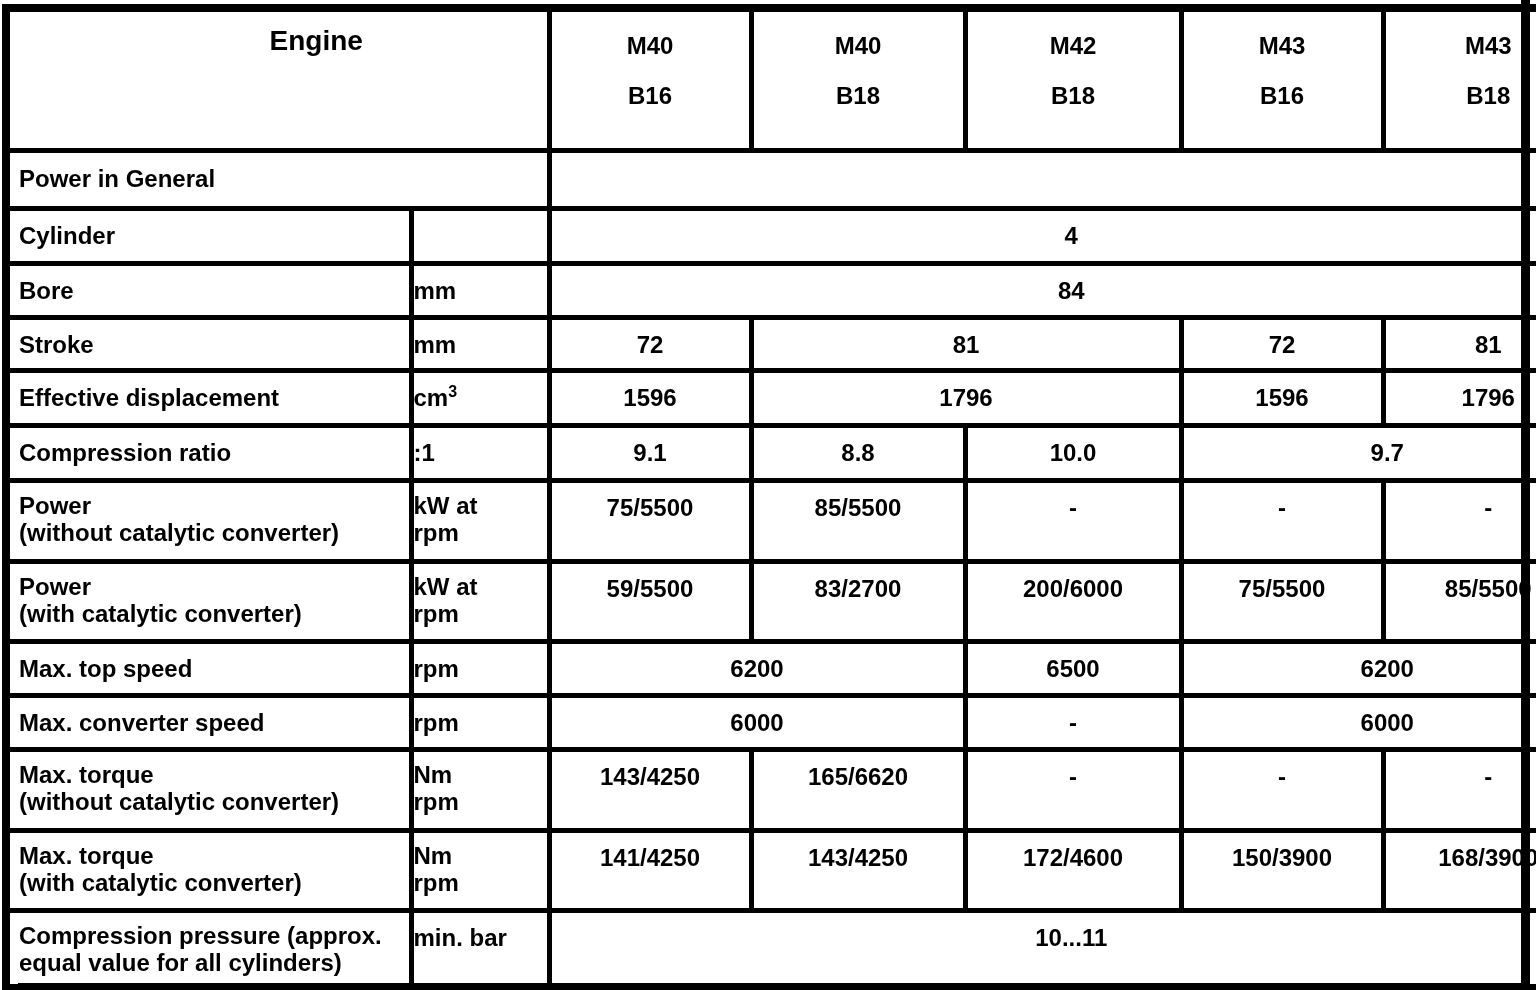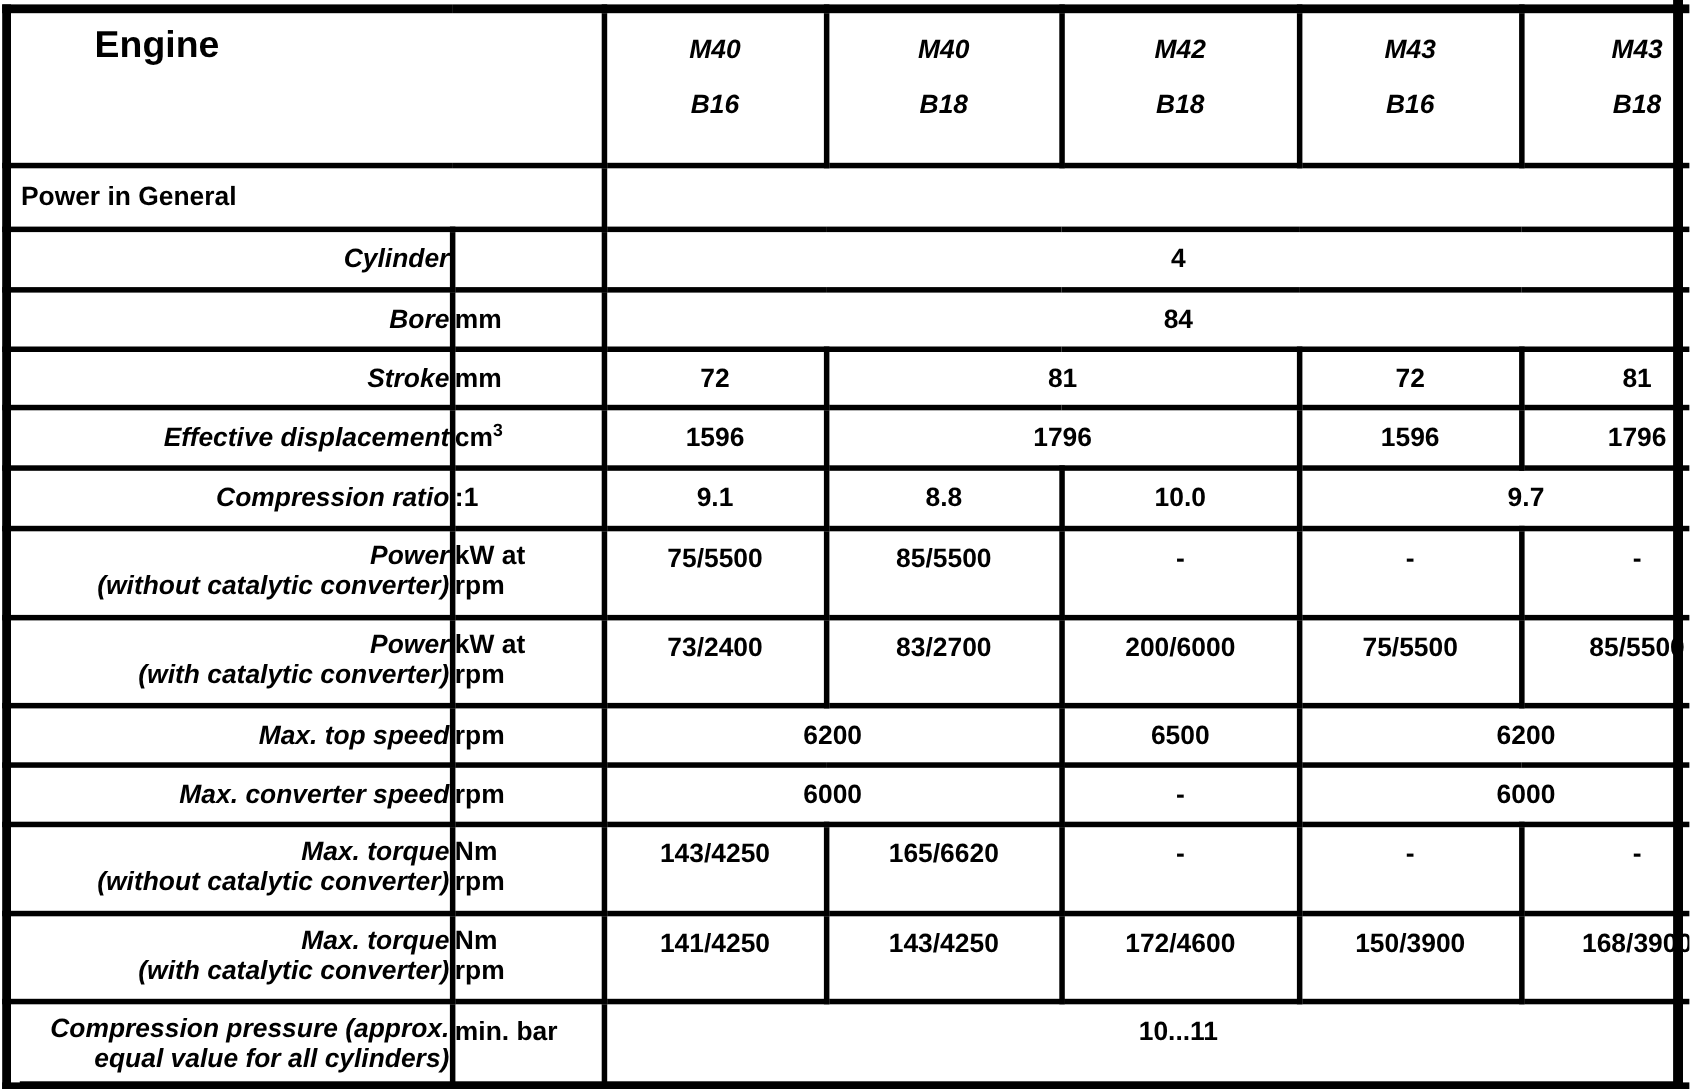--- a/index.html
+++ b/index.html
@@ -30,33 +30,33 @@
     border: 5px solid #000;
     vertical-align: top;
     font-size: 24px;
     font-weight: bold;
     line-height: 28px;
     overflow: hidden;
   }
 
   
   th.title-cell {
-    text-align: left;
+    text-align: center;
     padding: 10px 0 0 76px;
-    font-size: 34px;
+    font-size: 28px;
     line-height: 38px;
   }
-  th.col-head { text-align: center; padding-top: 20px; font-style: italic; }
+  th.col-head { text-align: center; padding-top: 20px; }
   th.col-head .variant { margin-top: 22px; }
 
   
   td.section-cell { text-align: left; padding: 12px 0 0 9px; }
 
   
-  td.label-cell  { text-align: right; padding: 11px 0 0 9px; white-space: nowrap; font-style: italic; }
+  td.label-cell  { text-align: left; padding: 11px 0 0 9px; white-space: nowrap; }
   td.label-cell.two-line { padding-top: 9px; line-height: 27px; }
   td.unit-cell   { padding-top: 11px; }
   td.unit-cell.two-line { padding-top: 9px; line-height: 27px; }
   td.value-cell  { text-align: center; padding-top: 11px; white-space: nowrap; }
 
   td.unit-cell sup {
     font-size: 16px;
     line-height: 0;
     vertical-align: 9px;
   }
@@ -182,21 +182,21 @@
 
     <tr style="height:80px">
       <td class="label-cell two-line">
         <div>Power</div>
         <div>(with catalytic converter)</div>
       </td>
       <td class="unit-cell two-line">
         <div>kW at</div>
         <div>rpm</div>
       </td>
-      <td class="value-cell">73/2400</td>
+      <td class="value-cell">59/5500</td>
       <td class="value-cell">83/2700</td>
       <td class="value-cell">200/6000</td>
       <td class="value-cell">75/5500</td>
       <td class="value-cell">85/5500</td>
     </tr>
 
     <tr style="height:54px">
       <td class="label-cell">Max. top speed</td>
       <td class="unit-cell">rpm</td>
       <td class="value-cell" colspan="2">6200</td>

